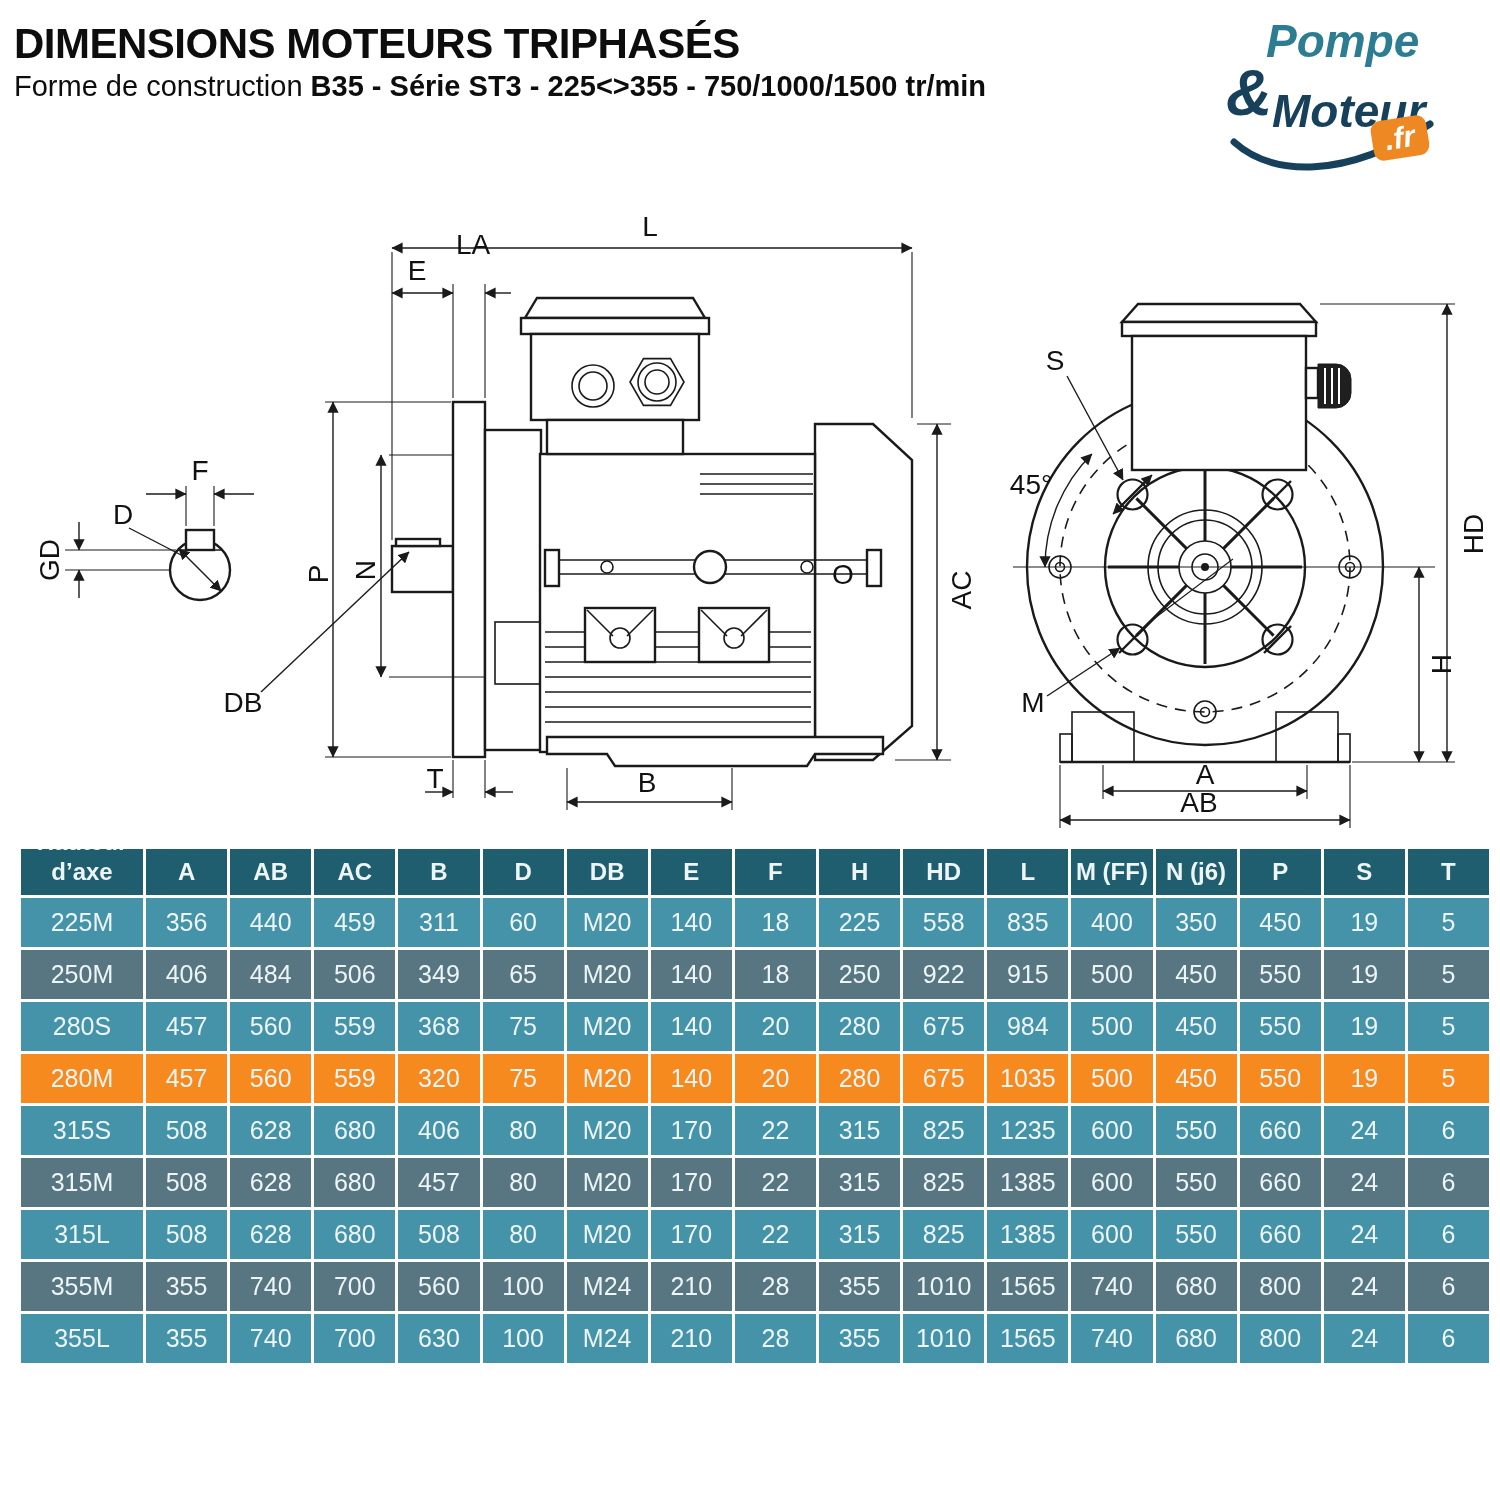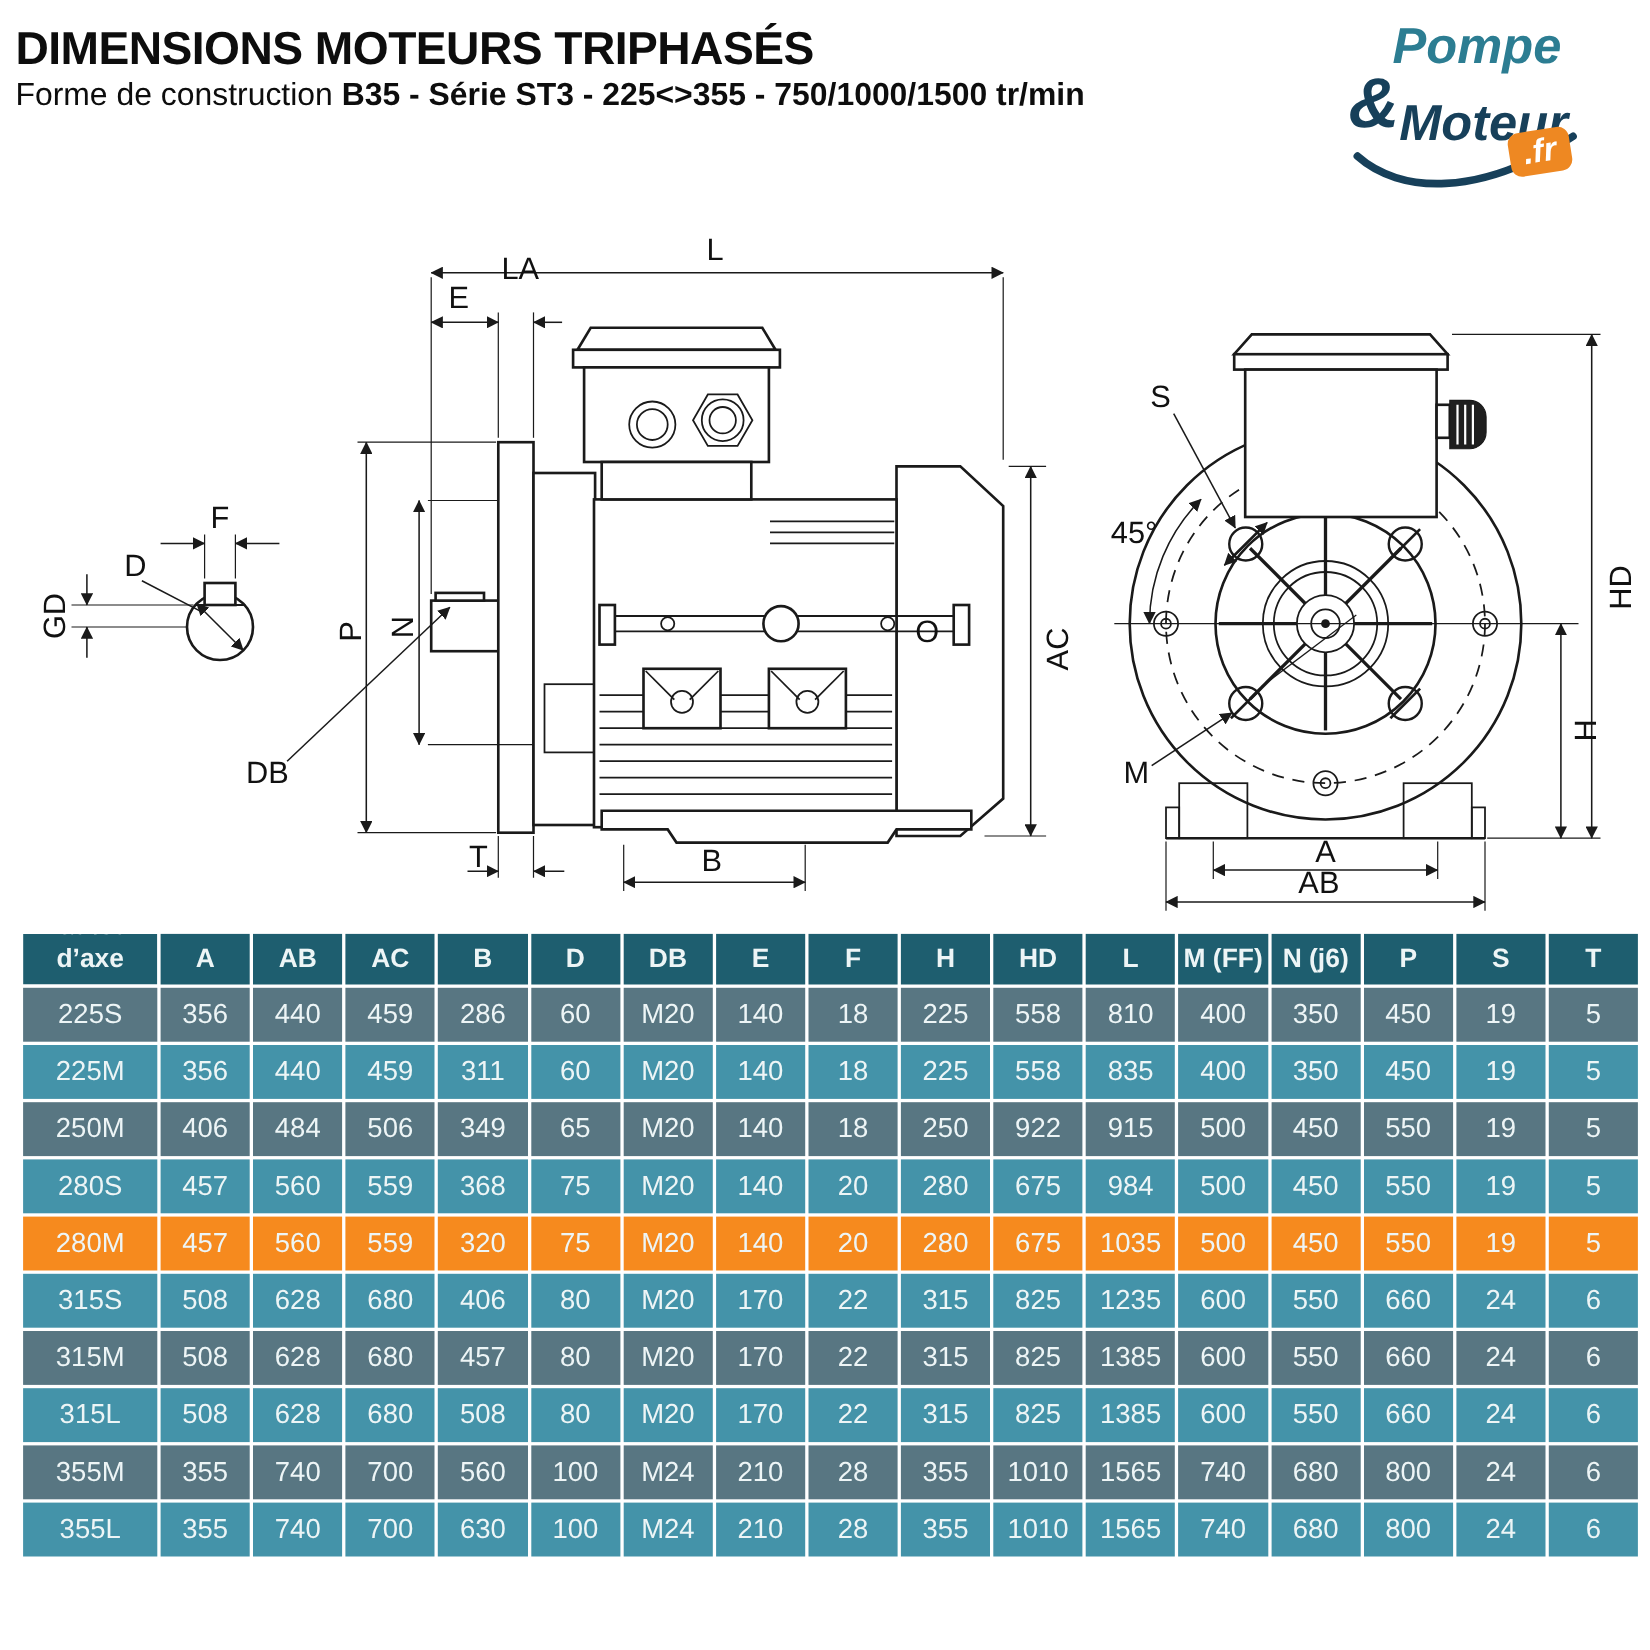--- a/index.html
+++ b/index.html
@@ -351,39 +351,20 @@
             <th>L</th>
             <th>M (FF)</th>
             <th>N (j6)</th>
             <th>P</th>
             <th>S</th>
             <th>T</th>
           </tr>
       </thead>
       <tbody>
 
-      <tr class="slate">
-            <td>225S</td>
-            <td>356</td>
-            <td>440</td>
-            <td>459</td>
-            <td>286</td>
-            <td>60</td>
-            <td>M20</td>
-            <td>140</td>
-            <td>18</td>
-            <td>225</td>
-            <td>558</td>
-            <td>810</td>
-            <td>400</td>
-            <td>350</td>
-            <td>450</td>
-            <td>19</td>
-            <td>5</td>
-          </tr>
           <tr class="teal">
             <td>225M</td>
             <td>356</td>
             <td>440</td>
             <td>459</td>
             <td>311</td>
             <td>60</td>
             <td>M20</td>
             <td>140</td>
             <td>18</td>

